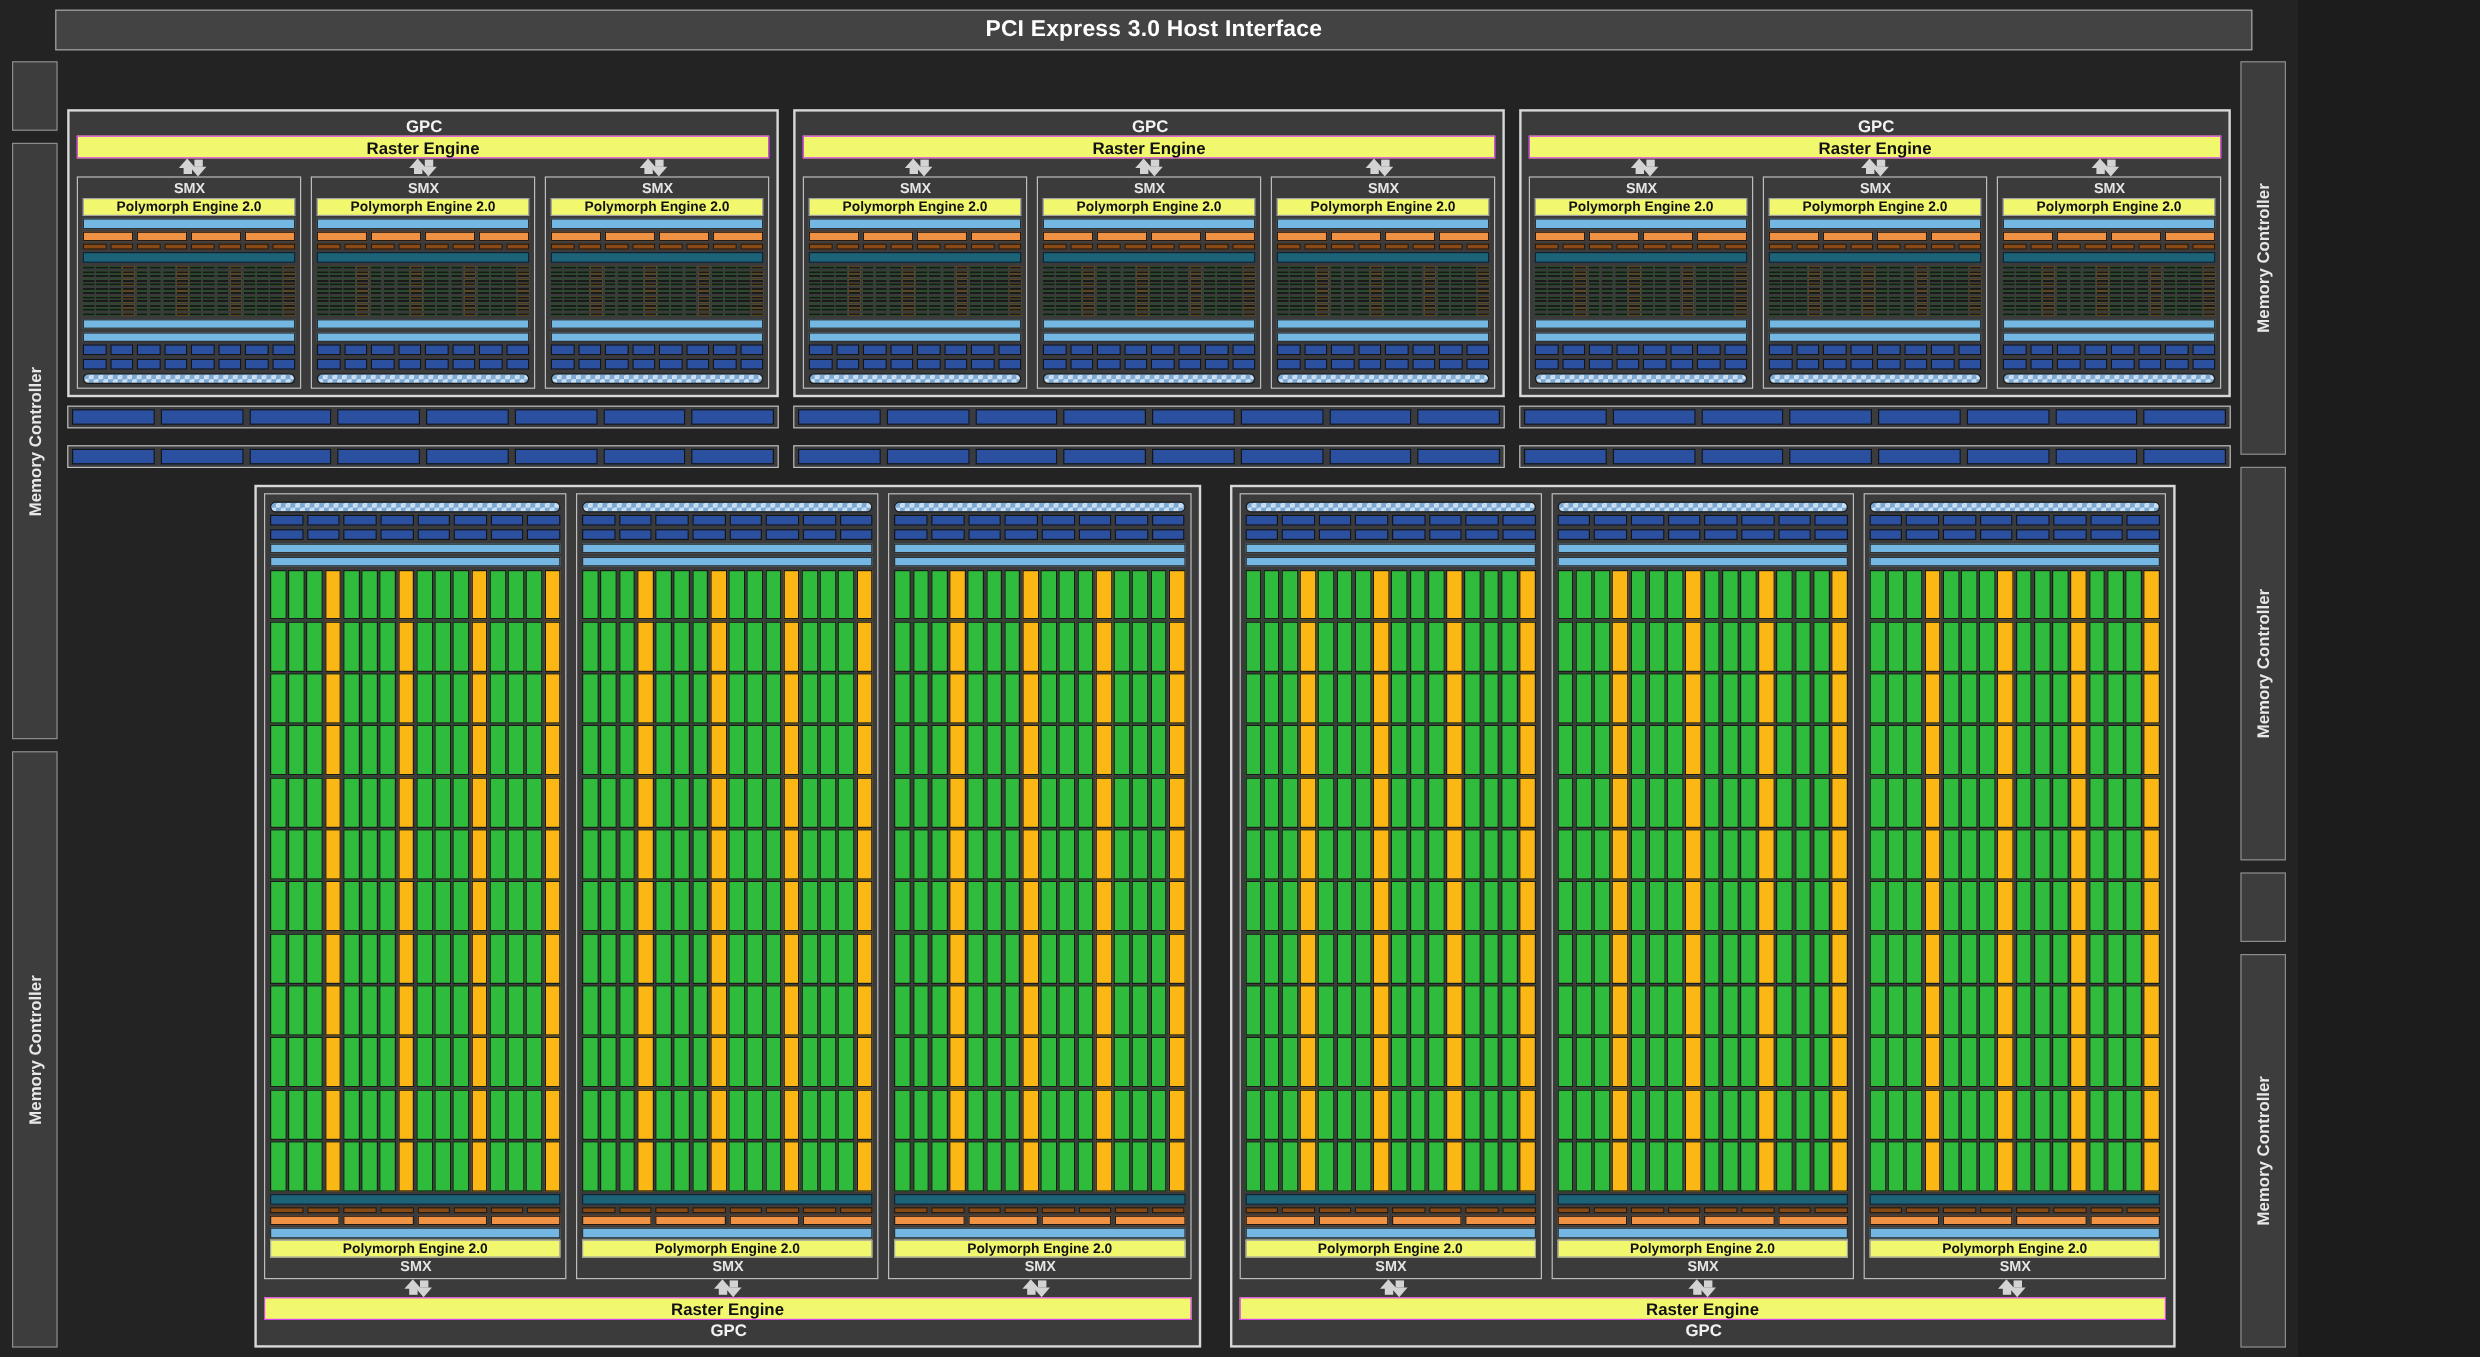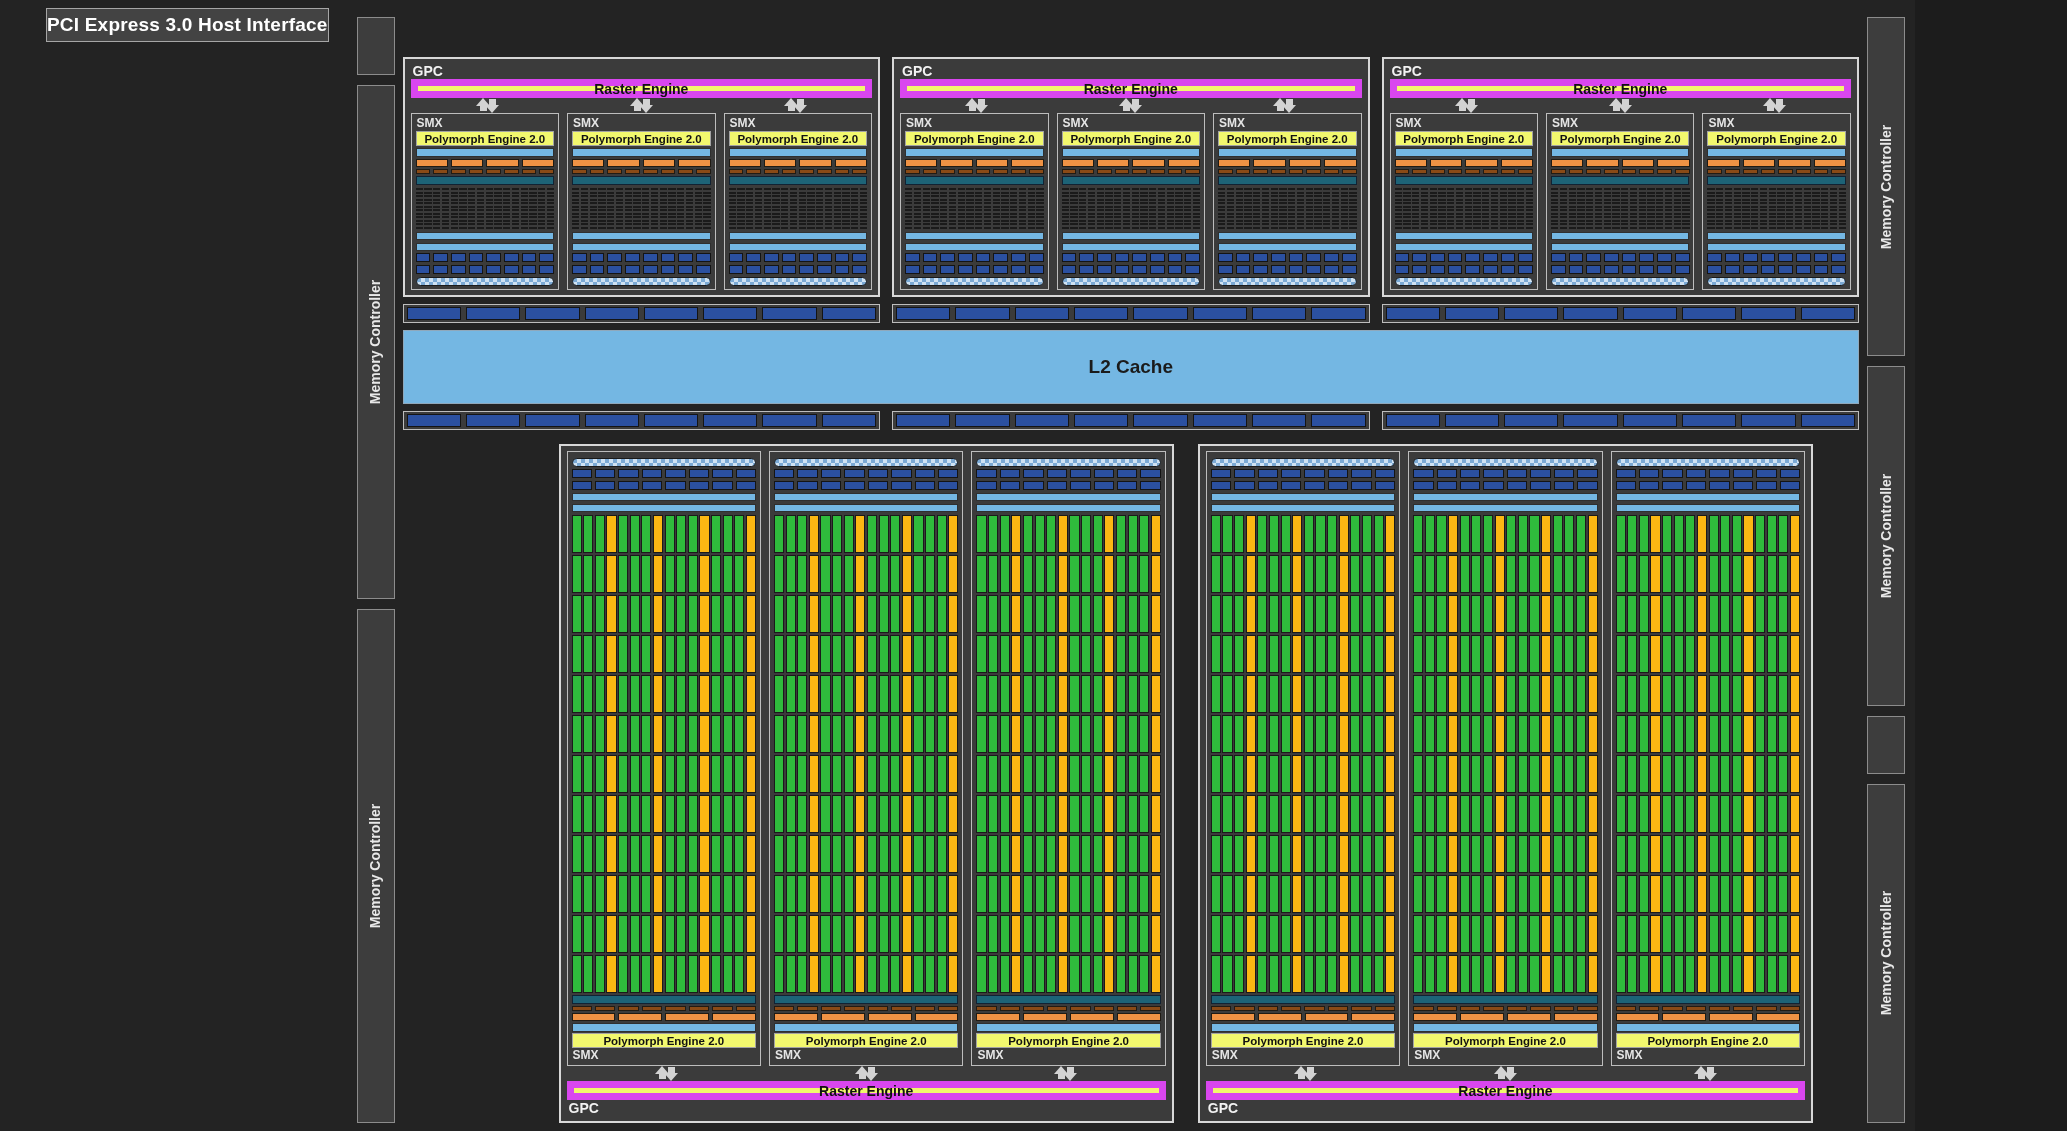--- a/index.html
+++ b/index.html
@@ -6,21 +6,21 @@
   html,body{margin:0;padding:0;background:#1c1c1c;}
   body{
     font-family:"Liberation Sans", sans-serif;
     width:2067px;height:1131px;overflow:hidden;
     -webkit-font-smoothing:antialiased;
   }
   #chip{
     position:relative;width:1915px;height:1131px;
     background:#232323;box-sizing:border-box;
     padding:8px 10px 8px 10px;
-    display:flex;flex-direction:row;
+    display:flex;flex-direction:column;text-align:center;
   }
 
   
   .hostbar{
     height:34px;margin:0 28px 0 36px;
     background:#434343;border:1px solid #a6a6a6;
     color:#fff;font-size:19px;font-weight:bold;
     display:flex;align-items:center;justify-content:center;
     box-sizing:border-box;letter-spacing:.2px;
   }
@@ -56,21 +56,21 @@
   .gpc{
     flex:1;border:2px solid #d8d8d8;background:#3b3b3b;
     box-sizing:border-box;padding:5px 6px;
     display:flex;flex-direction:column;min-width:0;
   }
   .gpc-label{
     color:#f2f2f2;font-size:14px;font-weight:bold;
     line-height:15px;padding-left:2px;
   }
   .raster{
-    height:19px;background:#f2f86e;border:7px solid #d946ef;
+    height:19px;background:#f2f86e;border:1px solid #d946ef;
     color:#111;font-size:14px;font-weight:bold;
     display:flex;align-items:center;justify-content:center;
     box-sizing:border-box;
   }
   .arrows{height:15px;display:flex;align-items:center;}
   .arrow-pair{flex:1;display:flex;justify-content:center;gap:9px;}
   .ar{width:0;height:0;position:relative;}
   .ar i{
     display:block;width:7px;height:6px;background:#d3d3d3;
     position:absolute;left:-3px;
@@ -2663,21 +2663,20 @@
             <div class="rop"></div>
             <div class="rop"></div>
             <div class="rop"></div>
             <div class="rop"></div>
             <div class="rop"></div>
             <div class="rop"></div>
             <div class="rop"></div>
           </div>
         </div>
 
-      <div class="l2">L2 Cache</div>
 
       <div class="rop-row" id="rop-bottom">
           <div class="rop-grp">
             <div class="rop"></div>
             <div class="rop"></div>
             <div class="rop"></div>
             <div class="rop"></div>
             <div class="rop"></div>
             <div class="rop"></div>
             <div class="rop"></div>

